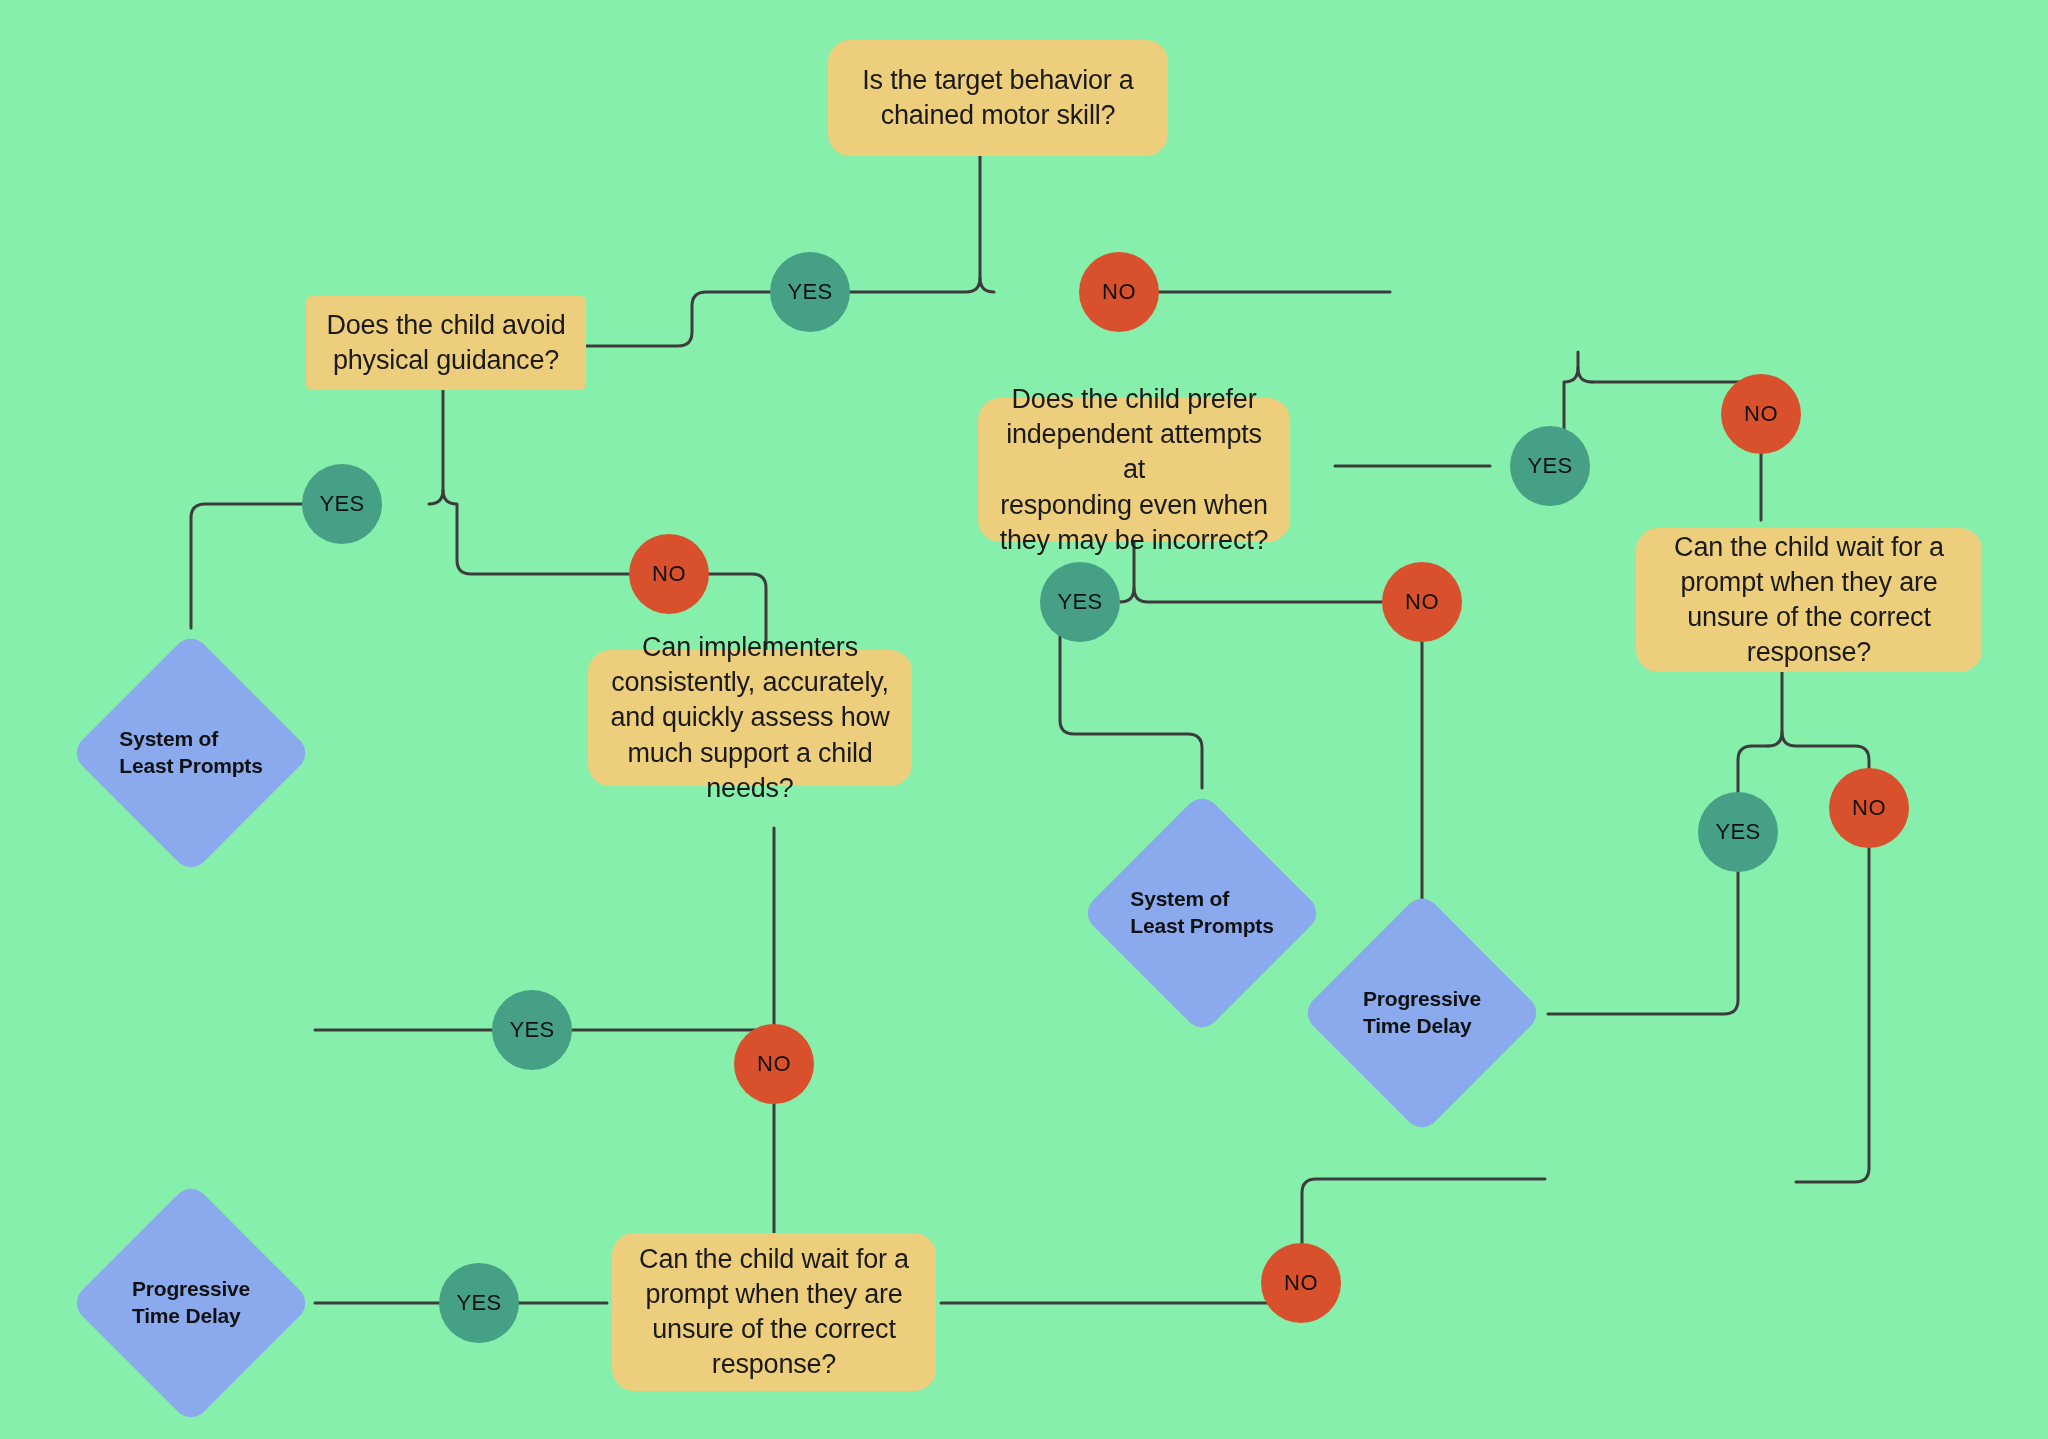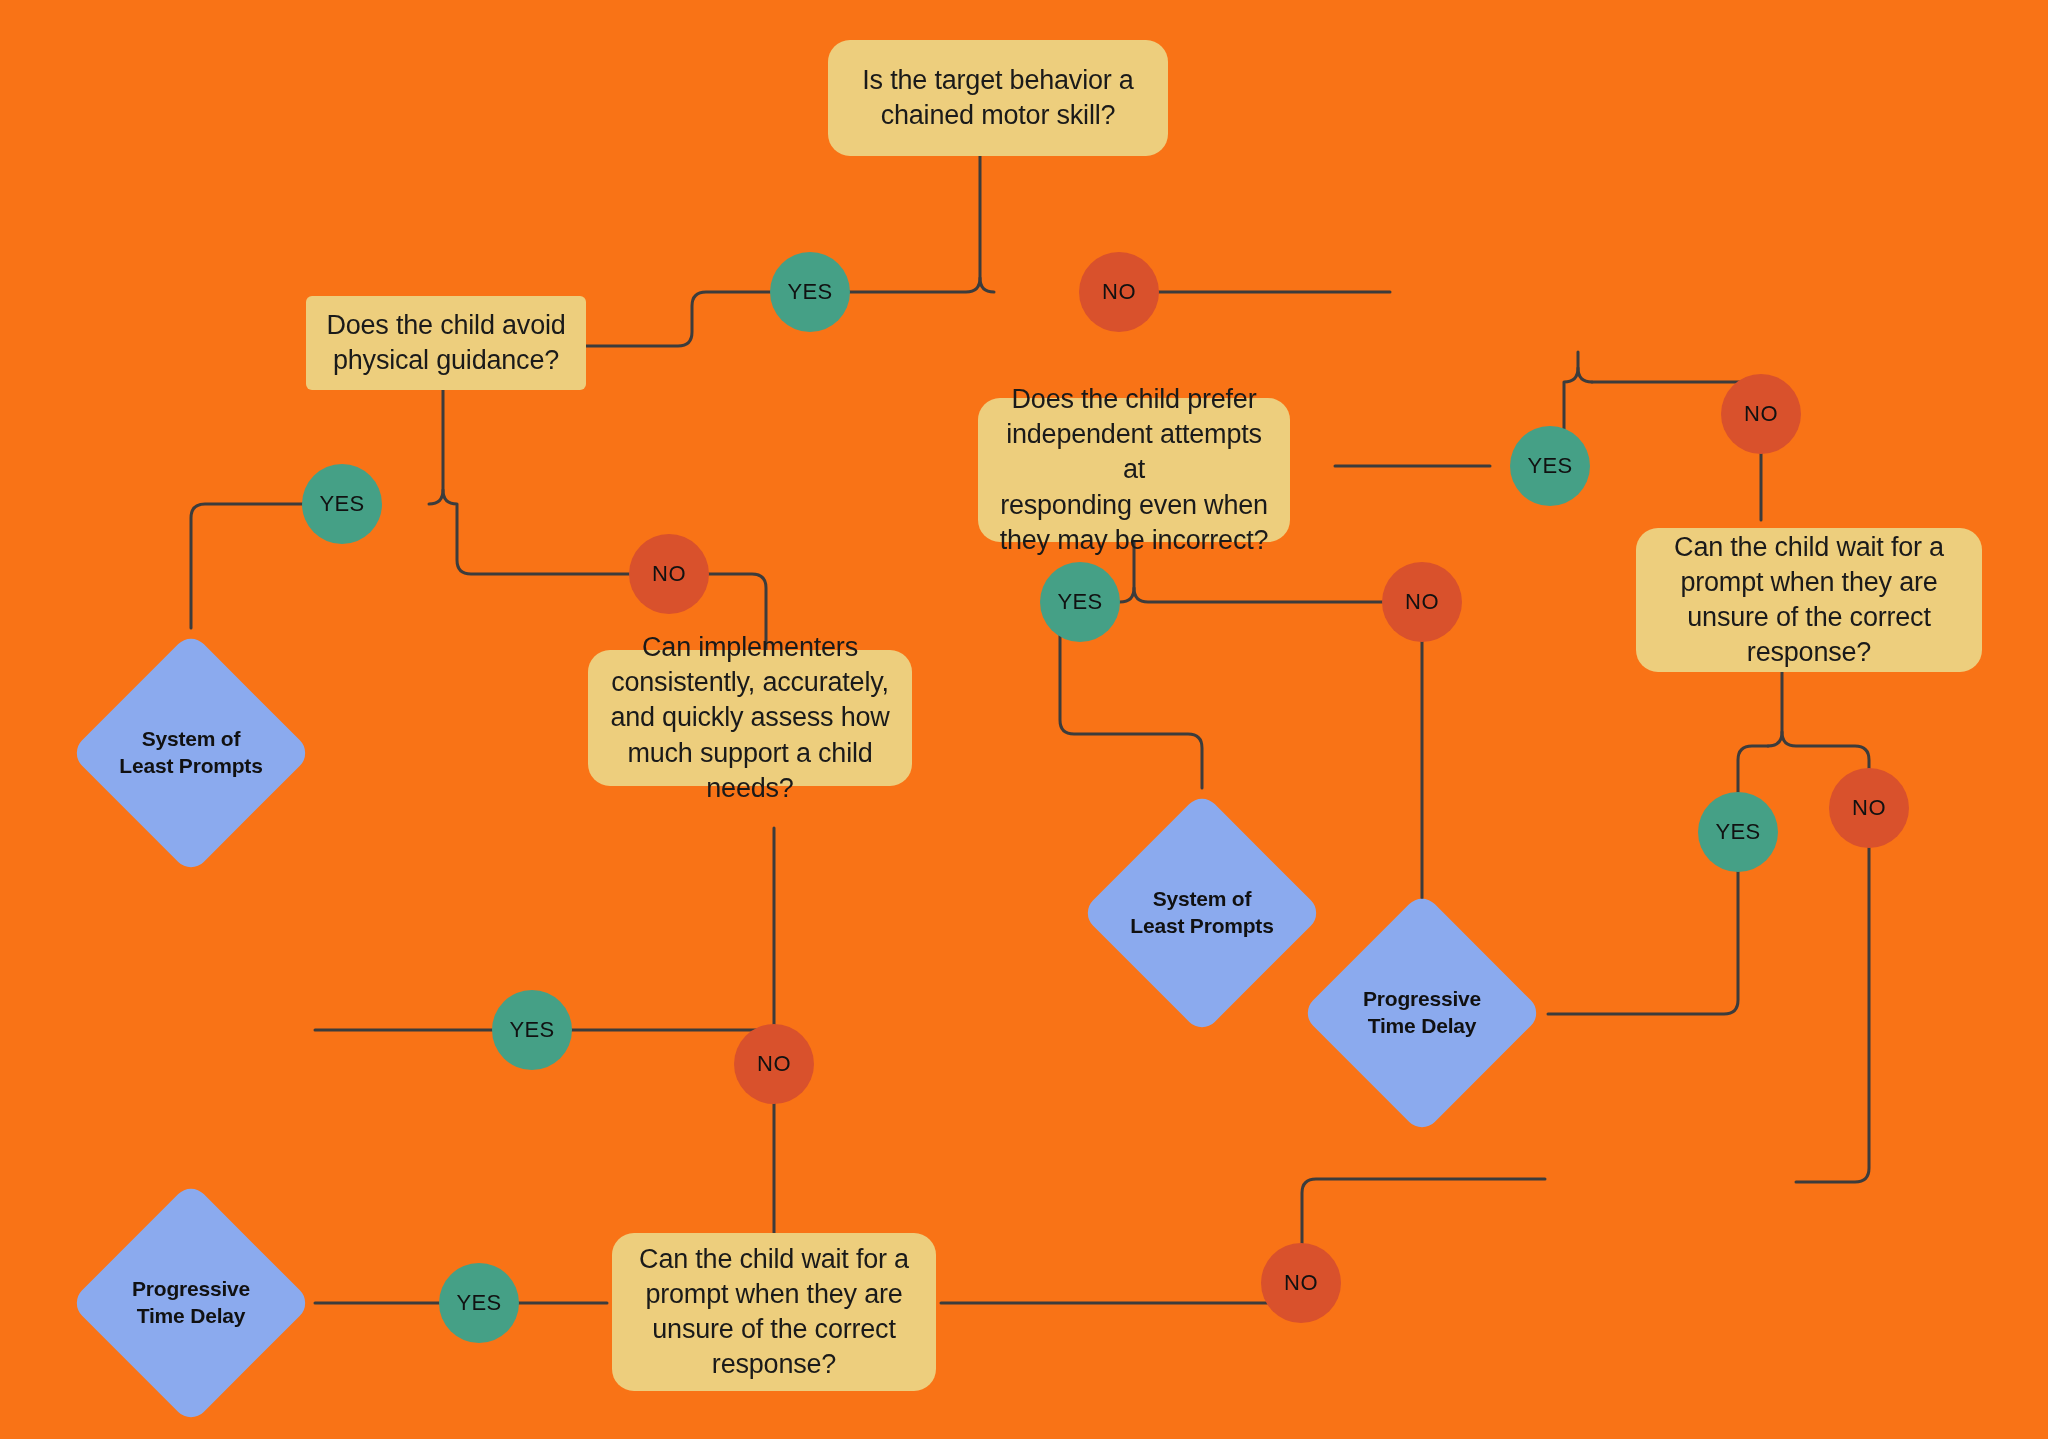--- a/index.html
+++ b/index.html
@@ -8,21 +8,21 @@
     padding: 0;
     background: #ffffff;
   }
   body {
     font-family: "Liberation Sans", "DejaVu Sans", sans-serif;
   }
   #canvas {
     position: relative;
     width: 2048px;
     height: 1439px;
-    background: #f97316;
+    background: #86efac;
     overflow: hidden;
   }
   #edge-layer {
     position: absolute;
     left: 0;
     top: 0;
     width: 2048px;
     height: 1439px;
     pointer-events: none;
   }
@@ -64,21 +64,20 @@
     position: absolute;
     left: 50%;
     top: 50%;
     background: #8BAAEE;
     border-radius: 18px;
     transform: translate(-50%, -50%) rotate(45deg);
   }
   .dnode .dlabel {
     position: relative;
     z-index: 2;
-    text-align: center;
     color: #111111;
     font-size: 21px;
     font-weight: 700;
     line-height: 1.28;
     letter-spacing: -0.2px;
     white-space: pre-line;
   }
 
   
   .badge {

